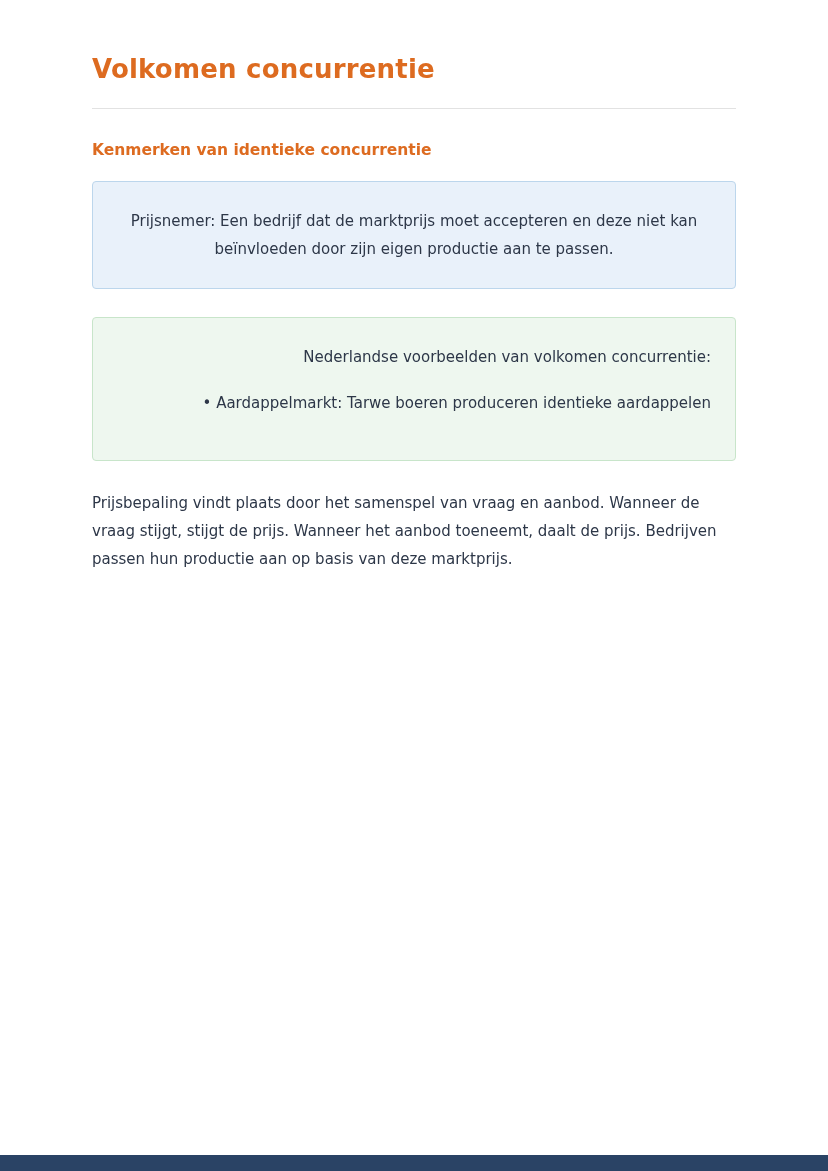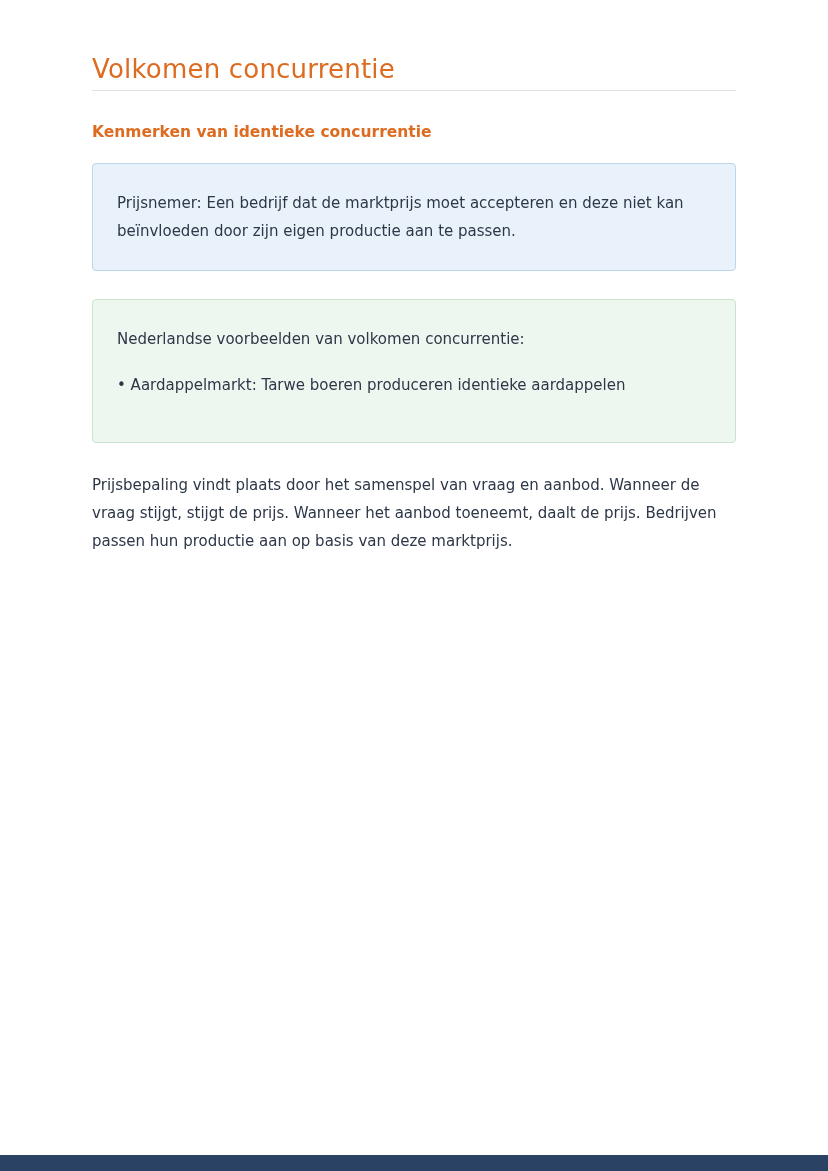--- a/index.html
+++ b/index.html
@@ -17,23 +17,23 @@
     overflow: hidden;
   }
 
   .page {
     padding: 54px 92px 0 92px;
   }
 
   h1.doc-title {
     color: var(--accent, #dd6b20);
     font-size: 26px;
-    font-weight: 400;
+    font-weight: 700;
     letter-spacing: 0.2px;
-    margin-bottom: 6px;
+    margin-bottom: 24px;
   }
 
   .title-divider {
     border: none;
     border-top: 1px solid #e2e2e2;
     margin: 0 0 32px 0;
   }
 
   h2.section-heading {
     color: var(--accent, #dd6b20);
@@ -52,25 +52,27 @@
     border-radius: 4px;
     padding: 25px 24px;
     margin: 0 0 28px 0;
     font-size: 15px;
     line-height: 28px;
   }
 
   .callout.blue {
     background: var(--blue-bg, #e9f1fa);
     border: 1px solid var(--blue-border, #bcd6ec);
+    text-align: center;
   }
 
   .callout.green {
     background: var(--green-bg, #eef7ef);
     border: 1px solid var(--green-border, #c8e5ca);
+    text-align: right;
   }
 
   .callout p { margin: 0; }
 
   .callout .block-gap { margin-bottom: 18px; }
 
   .bullet-list div {
     font-size: 15px;
     line-height: 28px;
   }

